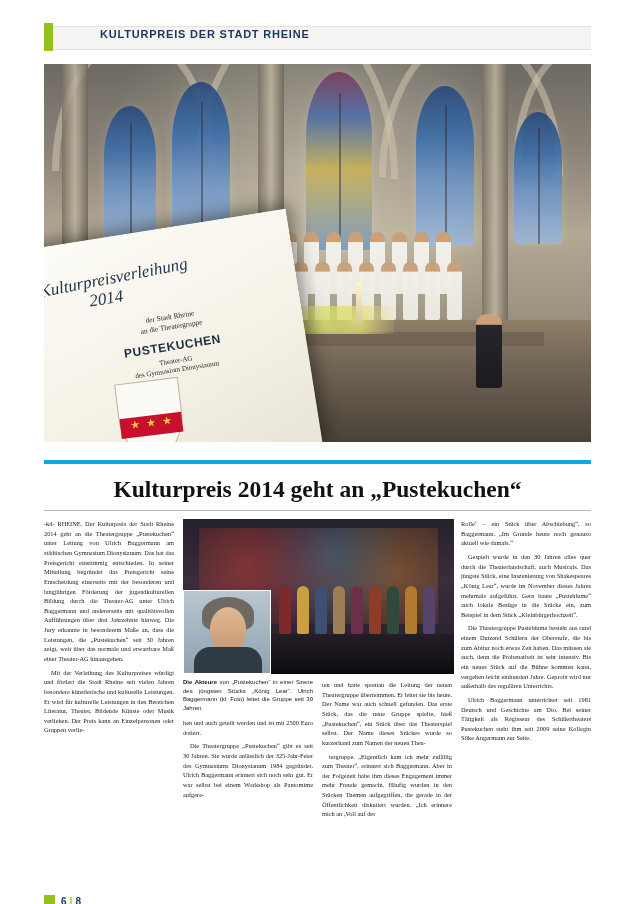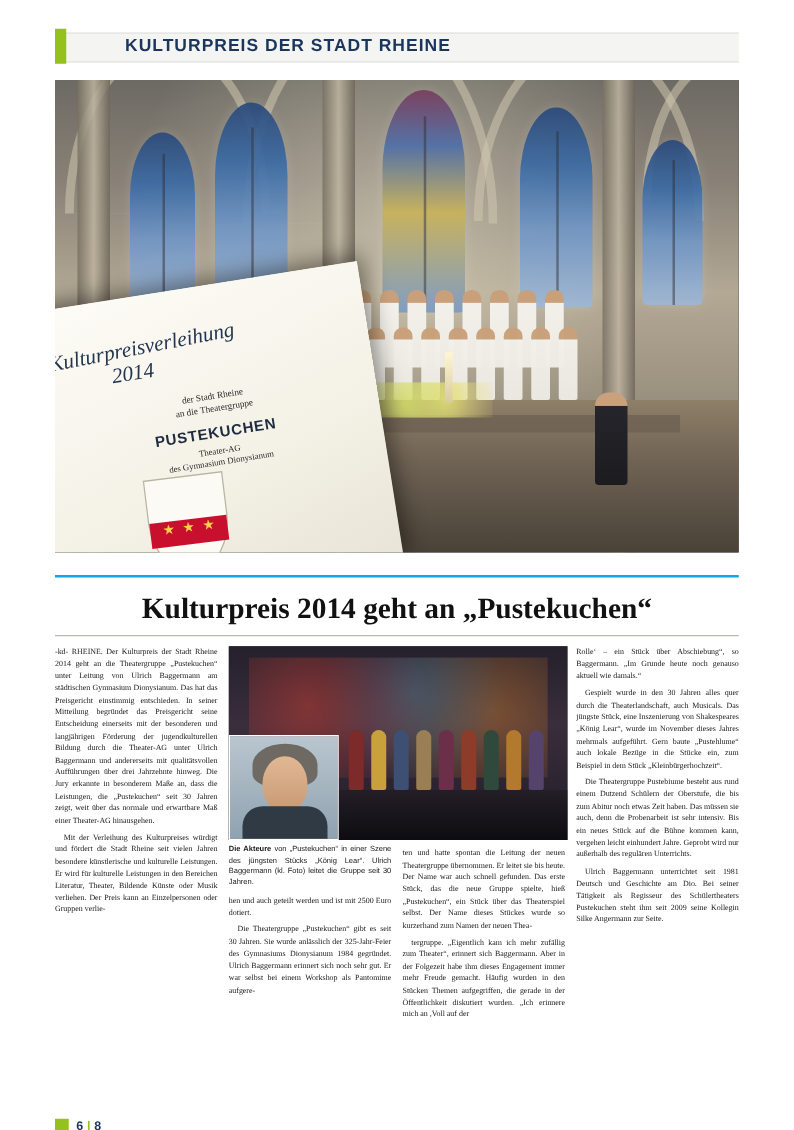--- a/index.html
+++ b/index.html
@@ -46,21 +46,21 @@
     width: 9px;
     height: 28px;
     background: #95c11f;
   }
   .header-title {
     position: absolute;
     left: 20px;
     top: 2px;
     font-family: "Liberation Sans", sans-serif;
     font-weight: bold;
-    font-size: 14px;
+    font-size: 11px;
     letter-spacing: 0.8px;
     color: #1b365d;
     padding-left: 36px;
   }
 
   
   .photo-wrap {
     position: relative;
     margin-top: 12px;
     width: 547px;
@@ -269,21 +269,21 @@
     line-height: 9px;
     text-align: center;
   }
   .crest-star.s1 { left: 10px; }
   .crest-star.s2 { left: 26px; }
   .crest-star.s3 { left: 42px; }
 
   
   .article {
     margin-top: 18px;
-    border-top: 2px solid #0ea5e9;
+    border-top: 4px solid #0ea5e9;
     padding-top: 12px;
   }
   .headline {
     font-family: "Liberation Serif", serif;
     font-weight: bold;
     font-size: 23.5px;
     text-align: center;
     color: #111;
     line-height: 1.15;
     margin: 0 0 7px 0;

